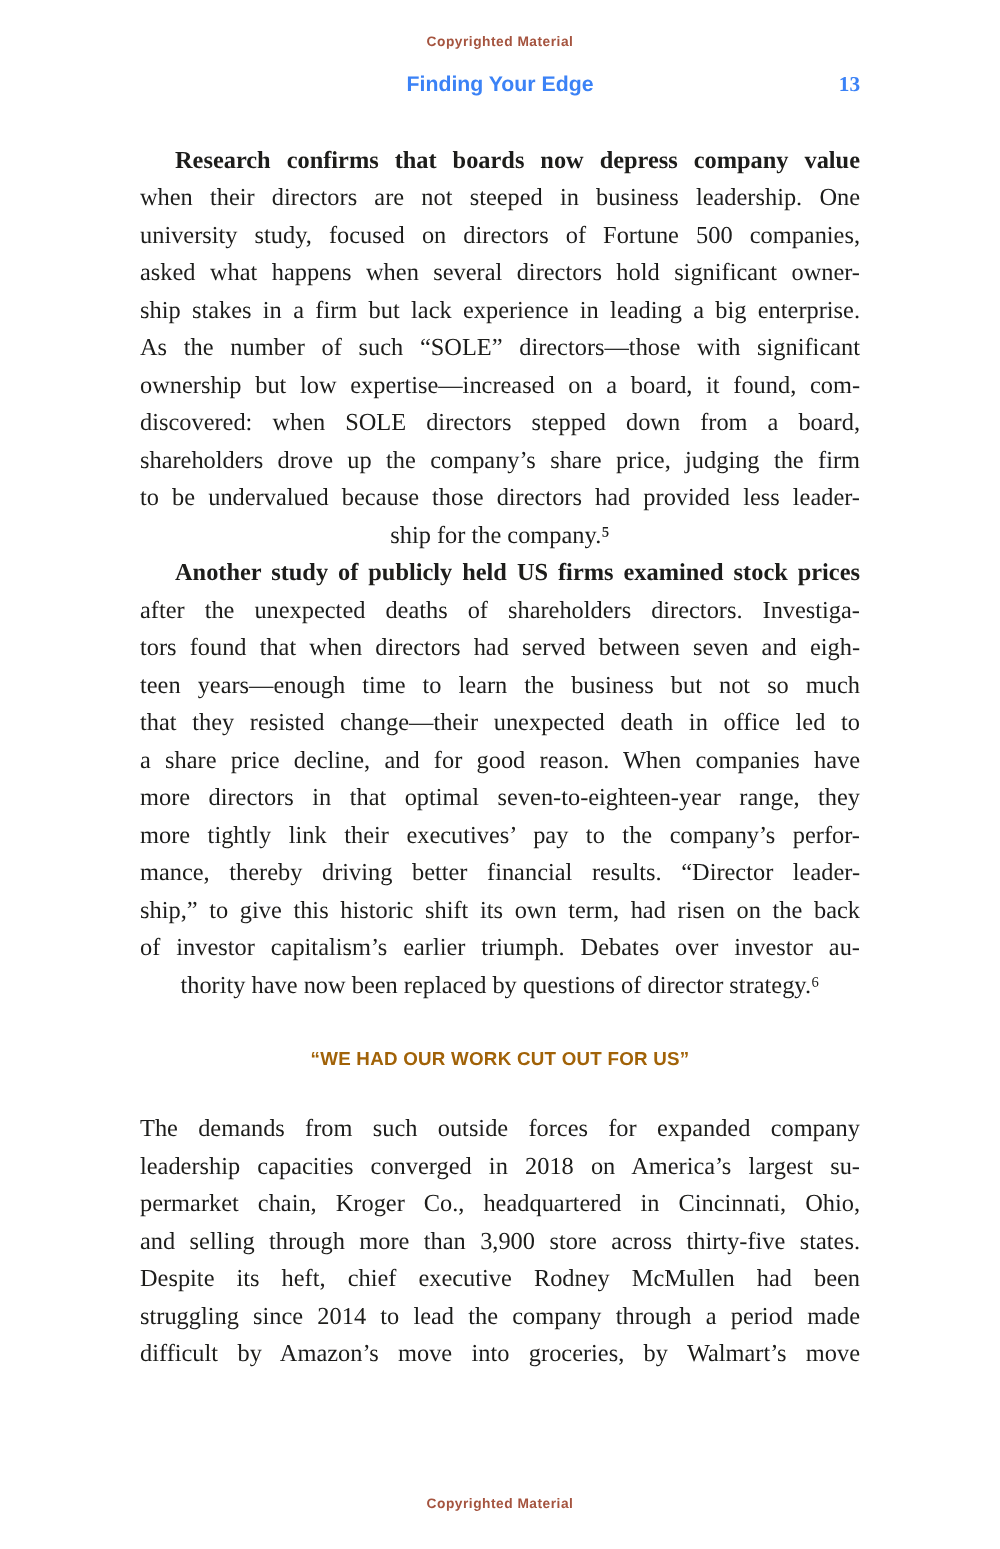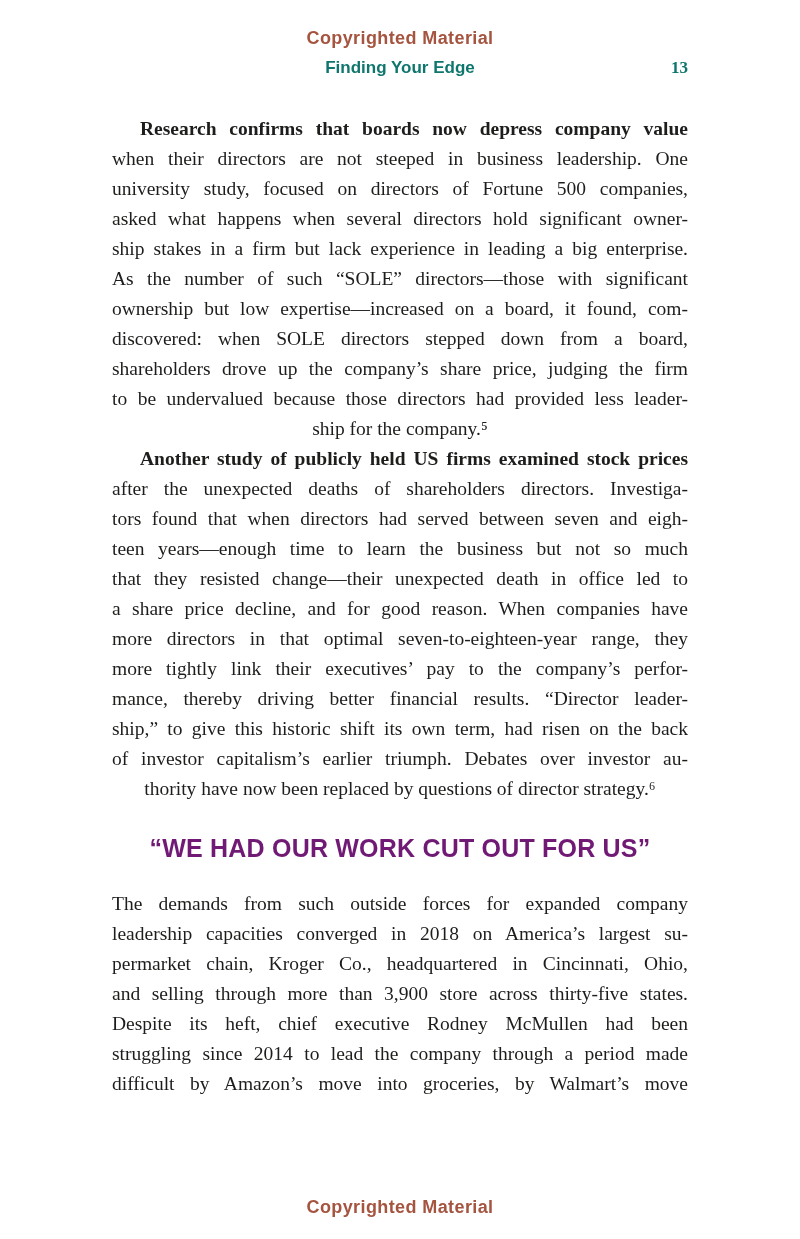--- a/index.html
+++ b/index.html
@@ -13,36 +13,36 @@
     overflow: hidden;
     box-sizing: border-box;
   }
   .copyright {
     position: absolute;
     left: 0;
     right: 0;
     text-align: center;
     font-family: "Liberation Sans", sans-serif;
     font-weight: 700;
-    font-size: 18px;
+    font-size: 11px;
     letter-spacing: 0.4px;
     color: #a5543f;
   }
   .copyright.top { top: 28px; }
   .copyright.bottom { top: 1197px; }
   .running-header {
     position: absolute;
     top: 58px;
     left: 112px;
     right: 112px;
     text-align: center;
     font-family: "Liberation Sans", sans-serif;
     font-weight: 700;
     font-size: 17px;
-    color: #0f766e;
+    color: #3b82f6;
   }
   .running-header .page-number {
     position: absolute;
     right: 0;
     top: 0;
     font-weight: 700;
     font-family: Liberation Serif, serif;
   }
   .body-text {
     position: absolute;
@@ -58,23 +58,23 @@
     text-align-last: justify;
   }
   .line.last {
     text-align: center;
     text-align-last: auto;
   }
   .line.indent { text-indent: 28px; font-weight: bold; }
   .section-heading {
     font-family: "Liberation Sans", sans-serif;
     font-weight: 700;
-    font-size: 25px;
+    font-size: 15px;
     letter-spacing: 0.2px;
-    color: #701a75;
+    color: #a16207;
     text-align: center;
     margin: 29px 0 26px 0;
     line-height: 30px;
   }
 </style>
 </head>
 <body>
 
 <div class="page">
 

